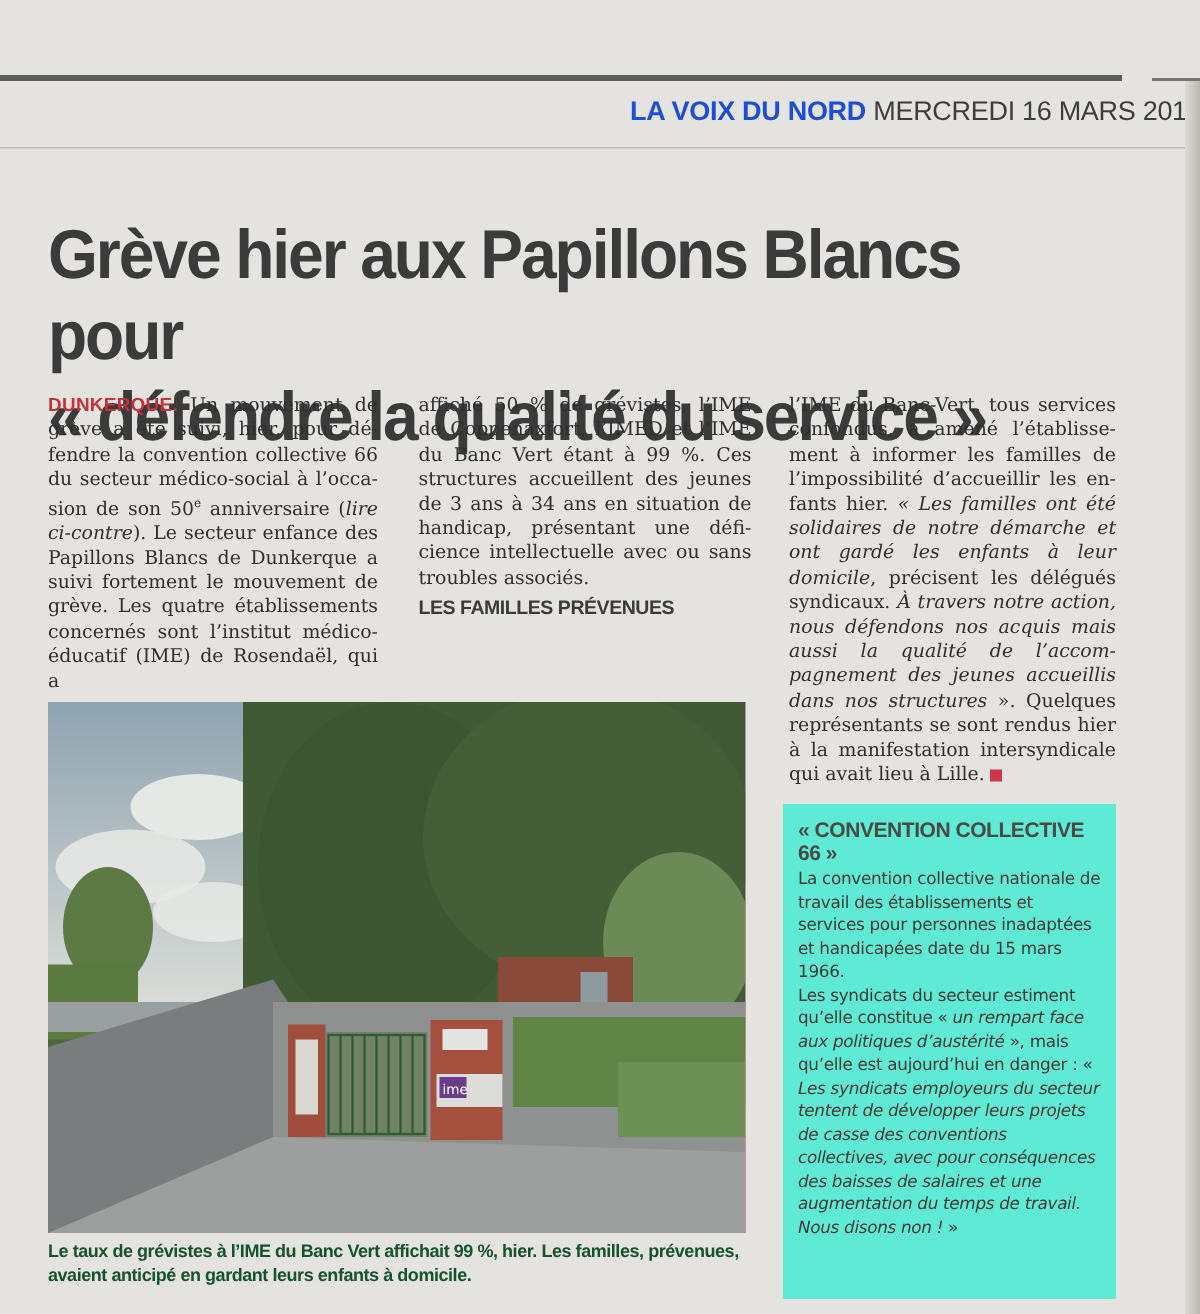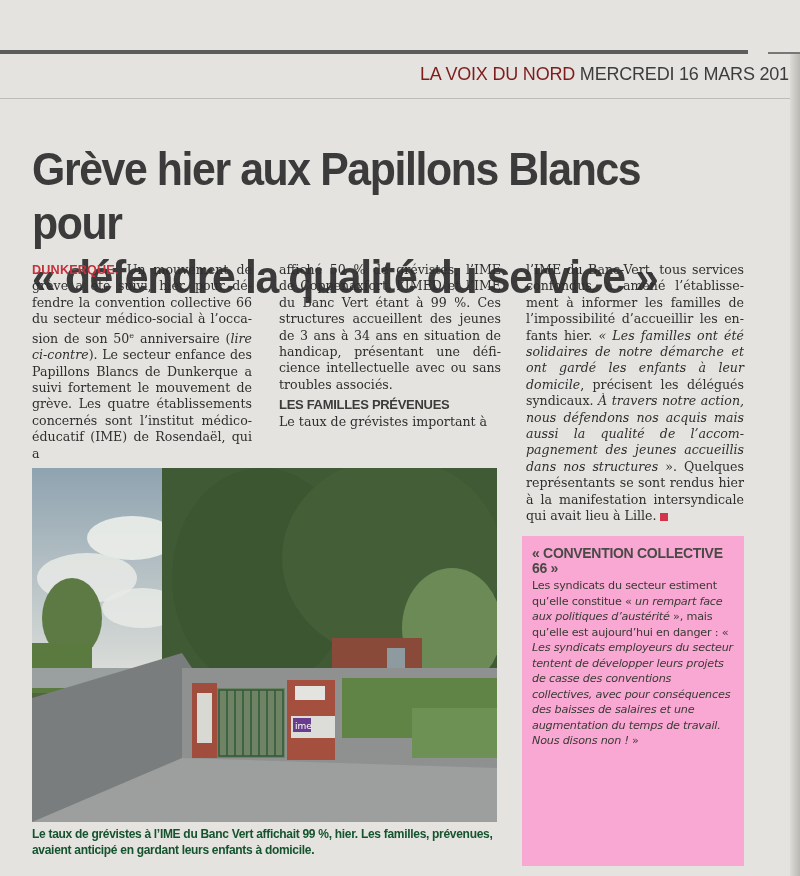--- a/index.html
+++ b/index.html
@@ -15,21 +15,21 @@
     }
     .page-rule-tail {
       position: absolute; left: 768px; top: 52px; width: 32px; height: 2px;
       background: #777;
     }
     .masthead {
       position: absolute; left: 420px; top: 64px; width: 330px;
       font-family: "Liberation Sans", sans-serif; font-size: 18px;
       white-space: nowrap; letter-spacing: -0.2px; color: #333;
     }
-    .masthead .brand { font-weight: normal; color: #7f1d1d; }
+    .masthead .brand { font-weight: bold; color: #1d4ed8; }
     .masthead .date { color: #3d3d3d; }
     .masthead-rule {
       position: absolute; left: 0; top: 98px; width: 800px; height: 1px;
       background: #bdbcb7;
     }
     .headline {
       position: absolute; left: 32px; top: 142px; width: 740px;
       font-family: "Liberation Sans", sans-serif; font-weight: bold;
       font-size: 46px; line-height: 54px; color: #3b3b3b;
       letter-spacing: -1.5px; transform: scaleX(0.93); transform-origin: left top;
@@ -61,21 +61,21 @@
       overflow: hidden; background: #ec4899;
     }
     .photo svg { display: block; }
     .caption {
       position: absolute; left: 32px; top: 826px; width: 470px;
       font-family: "Liberation Sans", sans-serif; font-weight: bold;
       font-size: 12px; line-height: 16px; color: #14532d; letter-spacing: -0.3px;
     }
     .sidebar {
       position: absolute; left: 522px; top: 536px; width: 222px; height: 330px;
-      background: #f9a8d4; box-sizing: border-box; padding: 10px 10px 0 10px;
+      background: #5eead4; box-sizing: border-box; padding: 10px 10px 0 10px;
     }
     .sidebar-title {
       font-family: "Liberation Sans", sans-serif; font-weight: bold;
       font-size: 14px; line-height: 15px; color: #4a4a45; letter-spacing: -0.3px;
     }
     .sidebar-body {
       font-family: "DejaVu Sans", sans-serif; font-size: 11.2px; line-height: 15.5px;
       color: #3a3a34; margin-top: 2px; letter-spacing: -0.2px;
     }
     .right-edge {
@@ -100,21 +100,20 @@
   <span>« défendre la qualité du service »</span>
 </h1>
 
 <div class="col col1">
   <span class="dateline">DUNKERQUE.</span><span> Un mouvement de grève a été suivi, hier, pour dé­fendre la convention collective 66 du secteur médico-social à l’occa­sion de son 50</span><sup>e</sup><span> anniversaire (</span><em>lire ci-contre</em><span>). Le secteur enfance des Papillons Blancs de Dunkerque a suivi fortement le mouvement de grève. Les quatre établissements concernés sont l’institut médico-éducatif (IME) de Rosendaël, qui a</span>
 </div>
 
 <div class="col col2">
   <div>affiché 50 % de grévistes, l’IME de Coppenaxfort, l’IMED et l’IME du Banc Vert étant à 99 %. Ces struc­tures accueillent des jeunes de 3 ans à 34 ans en situation de handicap, présentant une défi­cience intellectuelle avec ou sans troubles associés.</div>
   <div class="subhead">LES FAMILLES PRÉVENUES</div>
-  <div>Le taux de grévistes important à</div>
 </div>
 
 <div class="col col3">
   <span>l’IME du Banc-Vert, tous services confondus, a amené l’établisse­ment à informer les familles de l’impossibilité d’accueillir les en­fants hier. </span><em>« Les familles ont été soli­daires de notre démarche et ont gardé les enfants à leur domicile</em><span>, précisent les délégués syndicaux. </span><em>À travers notre action, nous défendons nos ac­quis mais aussi la qualité de l’accom­pagnement des jeunes accueillis dans nos structures</em><span> ». Quelques repré­sentants se sont rendus hier à la manifestation intersyndicale qui avait lieu à Lille.</span><span class="end-mark"></span>
 </div>
 
 <div class="photo">
   <svg width="465" height="354" viewBox="0 0 465 354">
     <defs>
       <linearGradient id="sky" x1="0" y1="0" x2="0" y2="1">
@@ -160,17 +159,18 @@
     <text x="263" y="261" font-family="DejaVu Sans, sans-serif" font-size="9" fill="#ffffff">ime</text>
     <path d="M0 354 L150 290 L465 300 L465 354 Z" fill="#9c9f9d"></path>
   </svg>
 </div>
 
 <div class="caption">Le taux de grévistes à l’IME du Banc Vert affichait 99 %, hier. Les familles, préve­nues, avaient anticipé en gardant leurs enfants à domicile.</div>
 
 <aside class="sidebar">
   <div class="sidebar-title">« CONVENTION COLLECTIVE 66 »</div>
   <div class="sidebar-body">
+    <div>La convention collective natio­nale de travail des établisse­ments et services pour per­sonnes inadaptées et handica­pées date du 15 mars 1966.</div>
     <div><span>Les syndicats du secteur estiment qu’elle constitue « </span><em>un rempart face aux politiques d’austérité</em><span> », mais qu’elle est aujourd’hui en danger : « </span><em>Les syndicats em­ployeurs du secteur tentent de développer leurs projets de casse des conventions collectives, avec pour conséquences des baisses de salaires et une augmentation du temps de travail. Nous disons non !</em><span> »</span></div>
   </div>
 </aside>
 
 <div class="right-edge"></div>
 
 </body></html>

